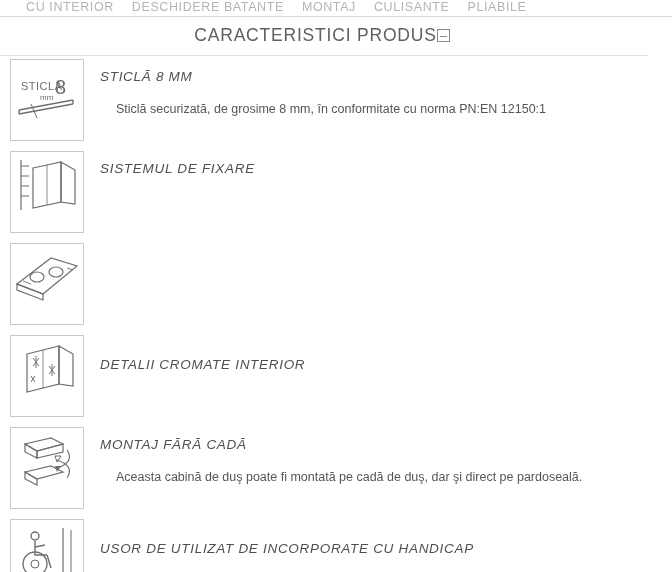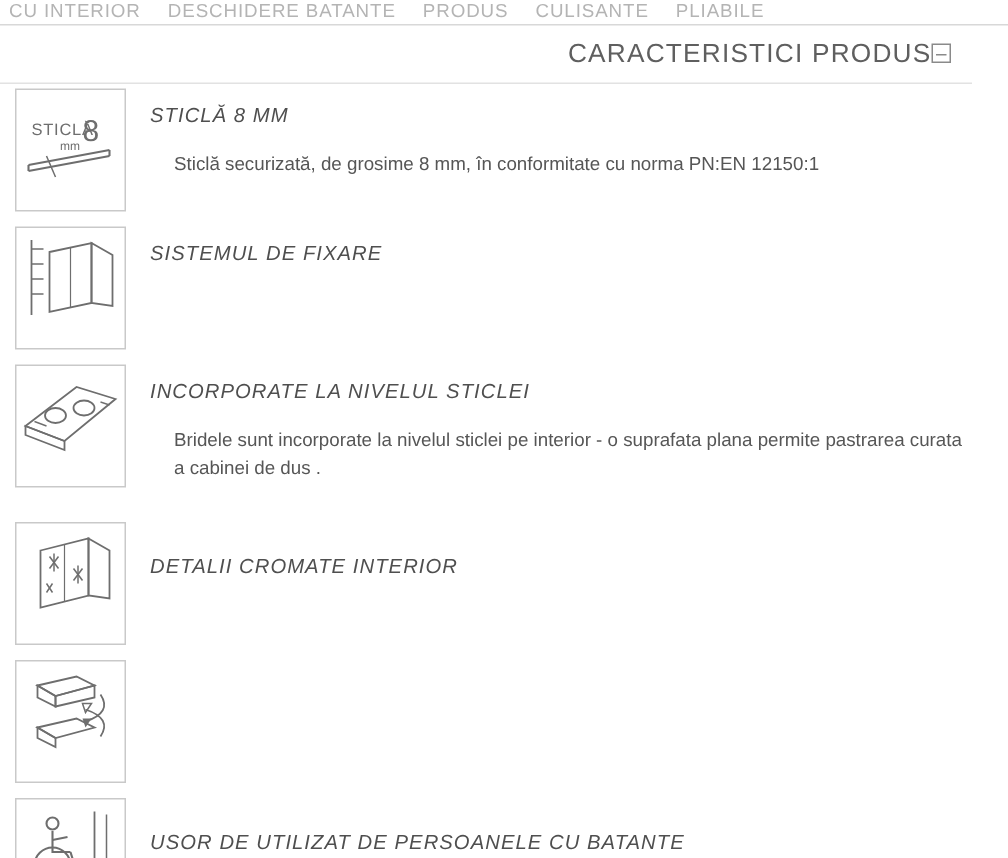--- a/index.html
+++ b/index.html
@@ -22,22 +22,23 @@
     top: 0;
     left: 0;
     width: 672px;
     height: 16px;
     overflow: hidden;
     border-bottom: 1px solid #d8d8d8;
   }
   .tabstrip-inner {
     display: flex;
     height: 16px;
-    padding-left: 6px;
-    box-sizing: border-box;
+    padding-left: 16px;
+    box-sizing: border-box;
+    margin-left: 10px;
   }
   .tab {
     font-size: 12.5px;
     letter-spacing: 0.6px;
     color: #b4b4b4;
     white-space: nowrap;
     padding: 0 18px 2px 0;
     line-height: 14px;
   }
 
@@ -45,21 +46,21 @@
   .section-header {
     position: absolute;
     top: 16px;
     left: 0;
     width: 648px;
     height: 40px;
     box-sizing: border-box;
     padding: 0 8px 0 10px;
     display: flex;
     align-items: center;
-    justify-content: flex-end;
+    justify-content: center;
     border-bottom: 1px solid #e2e2e2;
   }
   .section-title {
     font-size: 17.5px;
     letter-spacing: 0.8px;
     color: #5f5f5f;
     font-weight: 400;
   }
   .collapse-btn {
     width: 13px;
@@ -131,21 +132,21 @@
 
   svg { display: block; }
 </style>
 </head>
 <body>
 
 <div class="tabstrip">
   <div class="tabstrip-inner">
     <div class="tab">CU INTERIOR</div>
     <div class="tab">DESCHIDERE BATANTE</div>
-    <div class="tab">PRODUS</div>
+    <div class="tab">MONTAJ</div>
     <div class="tab">CULISANTE</div>
     <div class="tab">PLIABILE</div>
   </div>
 </div>
 
 <div class="section-header">
   <div class="section-title">CARACTERISTICI PRODUS</div>
   <div class="collapse-btn"></div>
 </div>
 
@@ -191,24 +192,20 @@
   <div class="feature">
     <div class="icon-box">
       <svg width="72" height="66" viewBox="0 0 72 66">
         <polygon points="6,40 40,14 66,22 32,50" fill="none" stroke="#6e6e6e" stroke-width="1.2"></polygon>
         <polygon points="6,40 32,50 32,56 6,46" fill="none" stroke="#6e6e6e" stroke-width="1.2"></polygon>
         <ellipse cx="26" cy="33" rx="7" ry="5" fill="none" stroke="#6e6e6e" stroke-width="1.2"></ellipse>
         <ellipse cx="45" cy="28" rx="7" ry="5" fill="none" stroke="#6e6e6e" stroke-width="1.2"></ellipse>
         <line x1="12" y1="37" x2="20" y2="40" stroke="#6e6e6e" stroke-width="0.9"></line>
         <line x1="56" y1="24" x2="62" y2="26" stroke="#6e6e6e" stroke-width="0.9"></line>
       </svg>
-    </div>
-    <div class="feature-text">
-      <p class="feature-title">INCORPORATE LA NIVELUL STICLEI</p>
-      <p class="feature-desc">Bridele sunt incorporate la nivelul sticlei pe interior - o suprafata plana permite pastrarea curata a cabinei de dus .</p>
     </div>
   </div>
 
   <div class="feature no-desc">
     <div class="icon-box">
       <svg width="72" height="66" viewBox="0 0 72 66">
         <polygon points="16,18 48,10 48,48 16,56" fill="none" stroke="#6e6e6e" stroke-width="1.2"></polygon>
         <polygon points="48,10 62,18 62,50 48,48" fill="none" stroke="#6e6e6e" stroke-width="1.2"></polygon>
         <line x1="32" y1="14" x2="32" y2="52" stroke="#6e6e6e" stroke-width="0.8"></line>
         <g stroke="#6e6e6e" stroke-width="1">
@@ -235,33 +232,37 @@
         <polygon points="14,16 26,23 26,30 14,24" fill="none" stroke="#6e6e6e" stroke-width="1.2"></polygon>
         <polygon points="26,23 52,16 52,24 26,30" fill="none" stroke="#6e6e6e" stroke-width="1.2"></polygon>
         <path d="M56 22 q8 12 -10 18" fill="none" stroke="#6e6e6e" stroke-width="1.2"></path>
         <polygon points="44,38 50,38 46,44" fill="#6e6e6e"></polygon>
         <polygon points="14,44 40,38 52,44 26,51" fill="none" stroke="#6e6e6e" stroke-width="1.2"></polygon>
         <polygon points="14,44 26,51 26,57 14,51" fill="none" stroke="#6e6e6e" stroke-width="1.2"></polygon>
         <path d="M56 50 q8 -12 -10 -18" fill="none" stroke="#6e6e6e" stroke-width="1.2"></path>
         <polygon points="44,28 50,28 46,34" fill="none" stroke="#6e6e6e" stroke-width="1"></polygon>
       </svg>
     </div>
+    <div class="feature-text">
+      <p class="feature-title">MONTAJ FĂRĂ CADĂ</p>
+      <p class="feature-desc">Aceasta cabină de duş poate fi montată pe cadă de duş, dar şi direct pe pardoseală.</p>
+    </div>
   </div>
 
   <div class="feature no-desc">
     <div class="icon-box">
       <svg width="72" height="66" viewBox="0 0 72 66">
         <line x1="52" y1="8" x2="52" y2="60" stroke="#6e6e6e" stroke-width="1.2"></line>
         <line x1="60" y1="10" x2="60" y2="58" stroke="#6e6e6e" stroke-width="1"></line>
         <circle cx="24" cy="16" r="4" fill="none" stroke="#6e6e6e" stroke-width="1.4"></circle>
         <path d="M24 21 l0 14 l12 0" fill="none" stroke="#6e6e6e" stroke-width="1.4"></path>
         <path d="M24 27 l10 -2" fill="none" stroke="#6e6e6e" stroke-width="1.4"></path>
         <circle cx="24" cy="44" r="12" fill="none" stroke="#6e6e6e" stroke-width="1.4"></circle>
         <circle cx="24" cy="44" r="4" fill="none" stroke="#6e6e6e" stroke-width="1"></circle>
         <line x1="36" y1="35" x2="40" y2="48" stroke="#6e6e6e" stroke-width="1.4"></line>
       </svg>
     </div>
     <div class="feature-text">
-      <p class="feature-title">USOR DE UTILIZAT DE PERSOANELE CU BATANTE</p>
+      <p class="feature-title">USOR DE UTILIZAT DE INCORPORATE CU HANDICAP</p>
     </div>
   </div>
 
 </div>
 
 </body></html>

